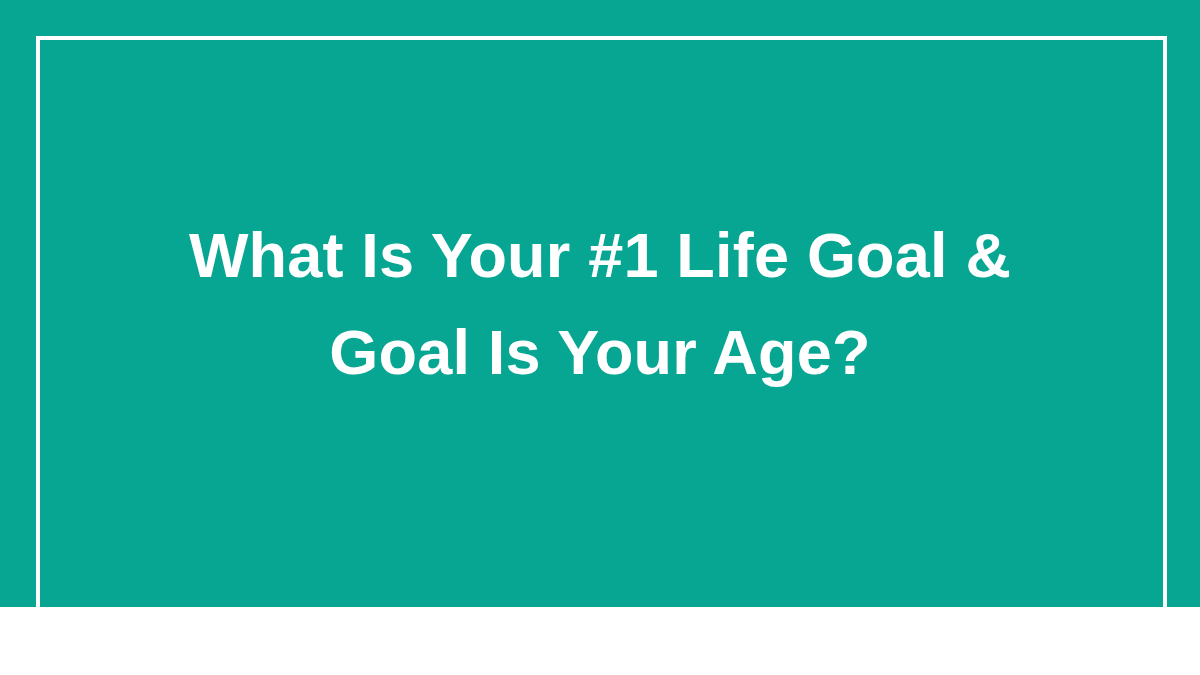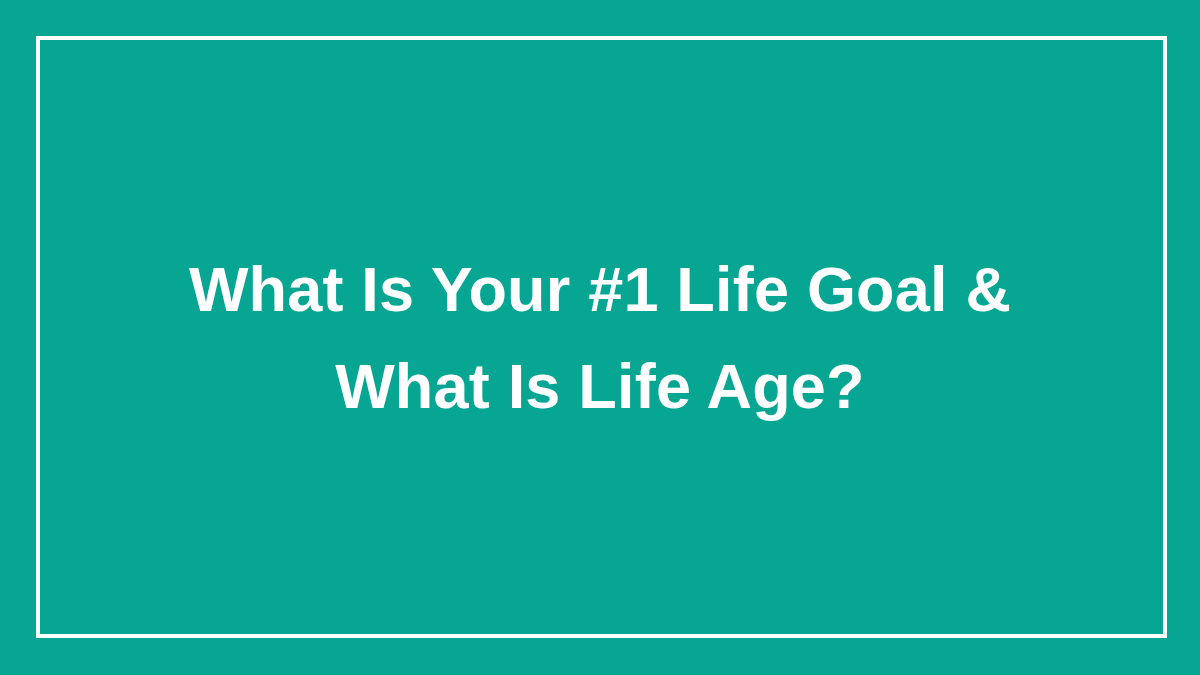--- a/index.html
+++ b/index.html
@@ -13,21 +13,21 @@
     height: 675px;
     overflow: hidden;
     font-family: "Liberation Sans", "DejaVu Sans", sans-serif;
   }
 
   
   .slide-canvas {
     position: relative;
     box-sizing: border-box;
     width: 1200px;
-    height: 675px;
+    height: 607px;
     background-color: #06a693;
   }
 
   
   .slide-frame {
     position: absolute;
     box-sizing: border-box;
     left: 36px;
     top: 36px;
     width: 1131px;
@@ -72,17 +72,17 @@
 <body>
 
 <div class="slide-canvas">
 
   <div class="slide-frame"></div>
 
   <div class="headline-block">
 
     <h1 class="headline">
       <span class="headline-line">What Is Your #1 Life Goal &amp;</span>
-      <span class="headline-line">What Is Life Age?</span>
+      <span class="headline-line">Goal Is Your Age?</span>
     </h1>
 
   </div>
 </div>
 
 </body></html>

